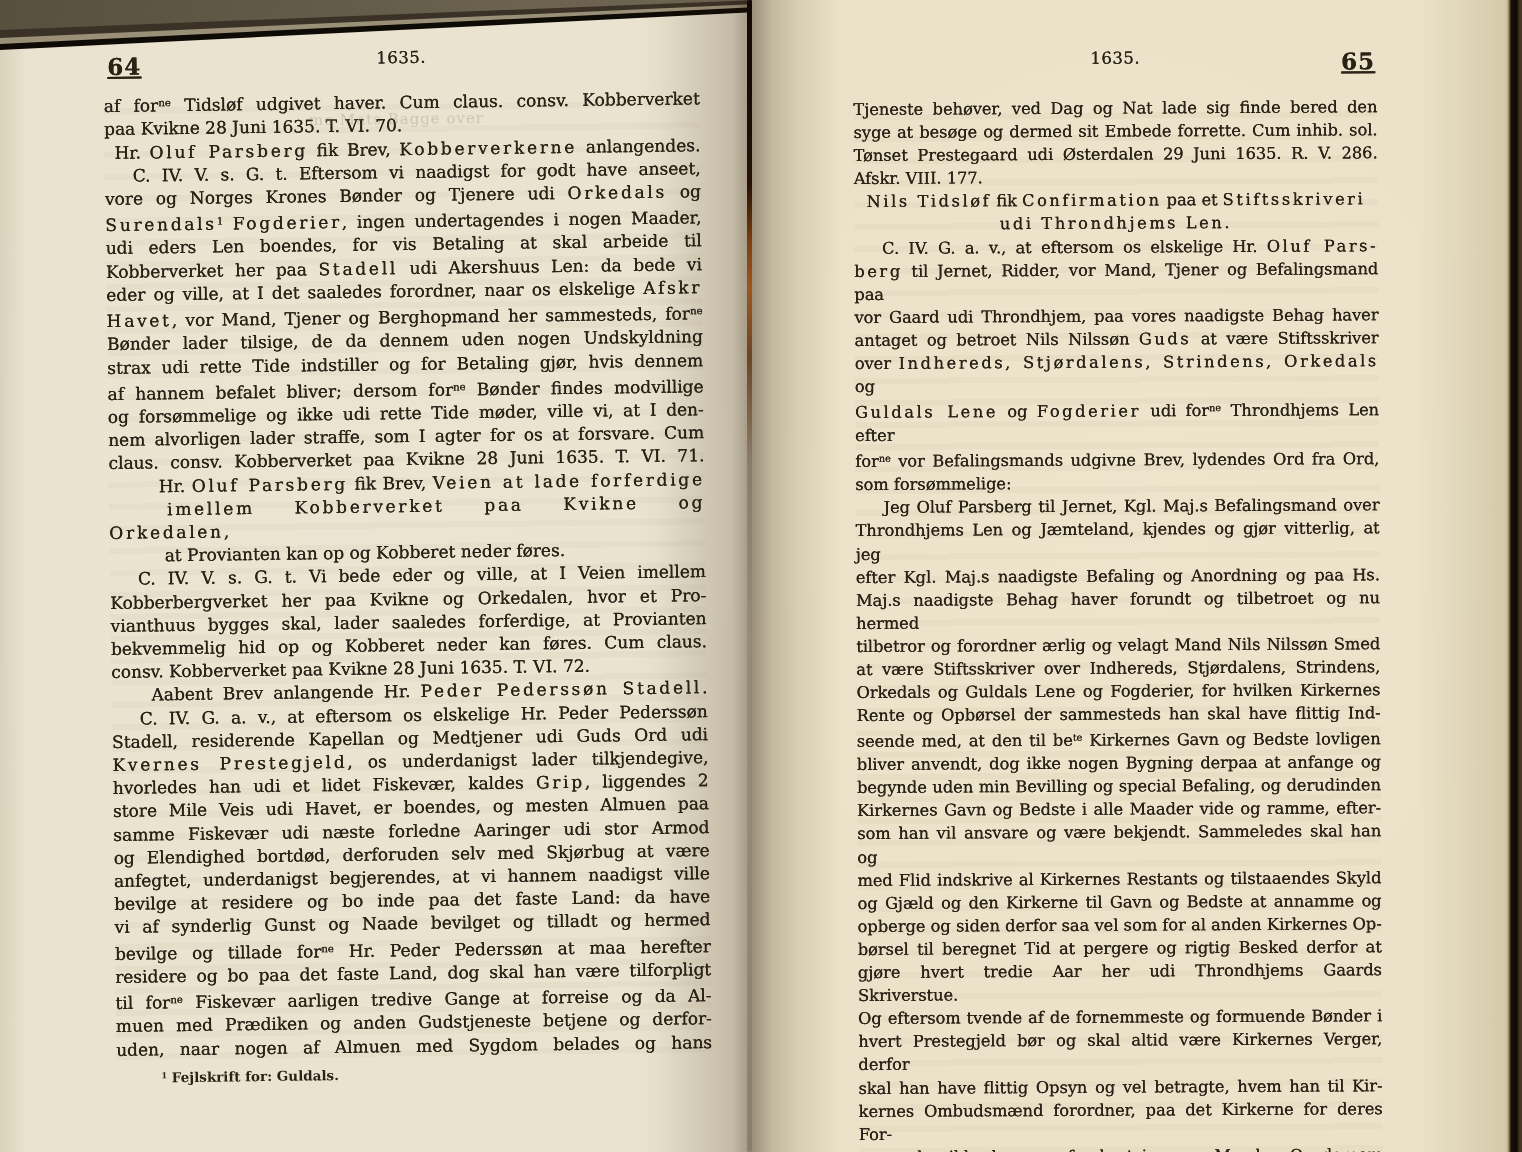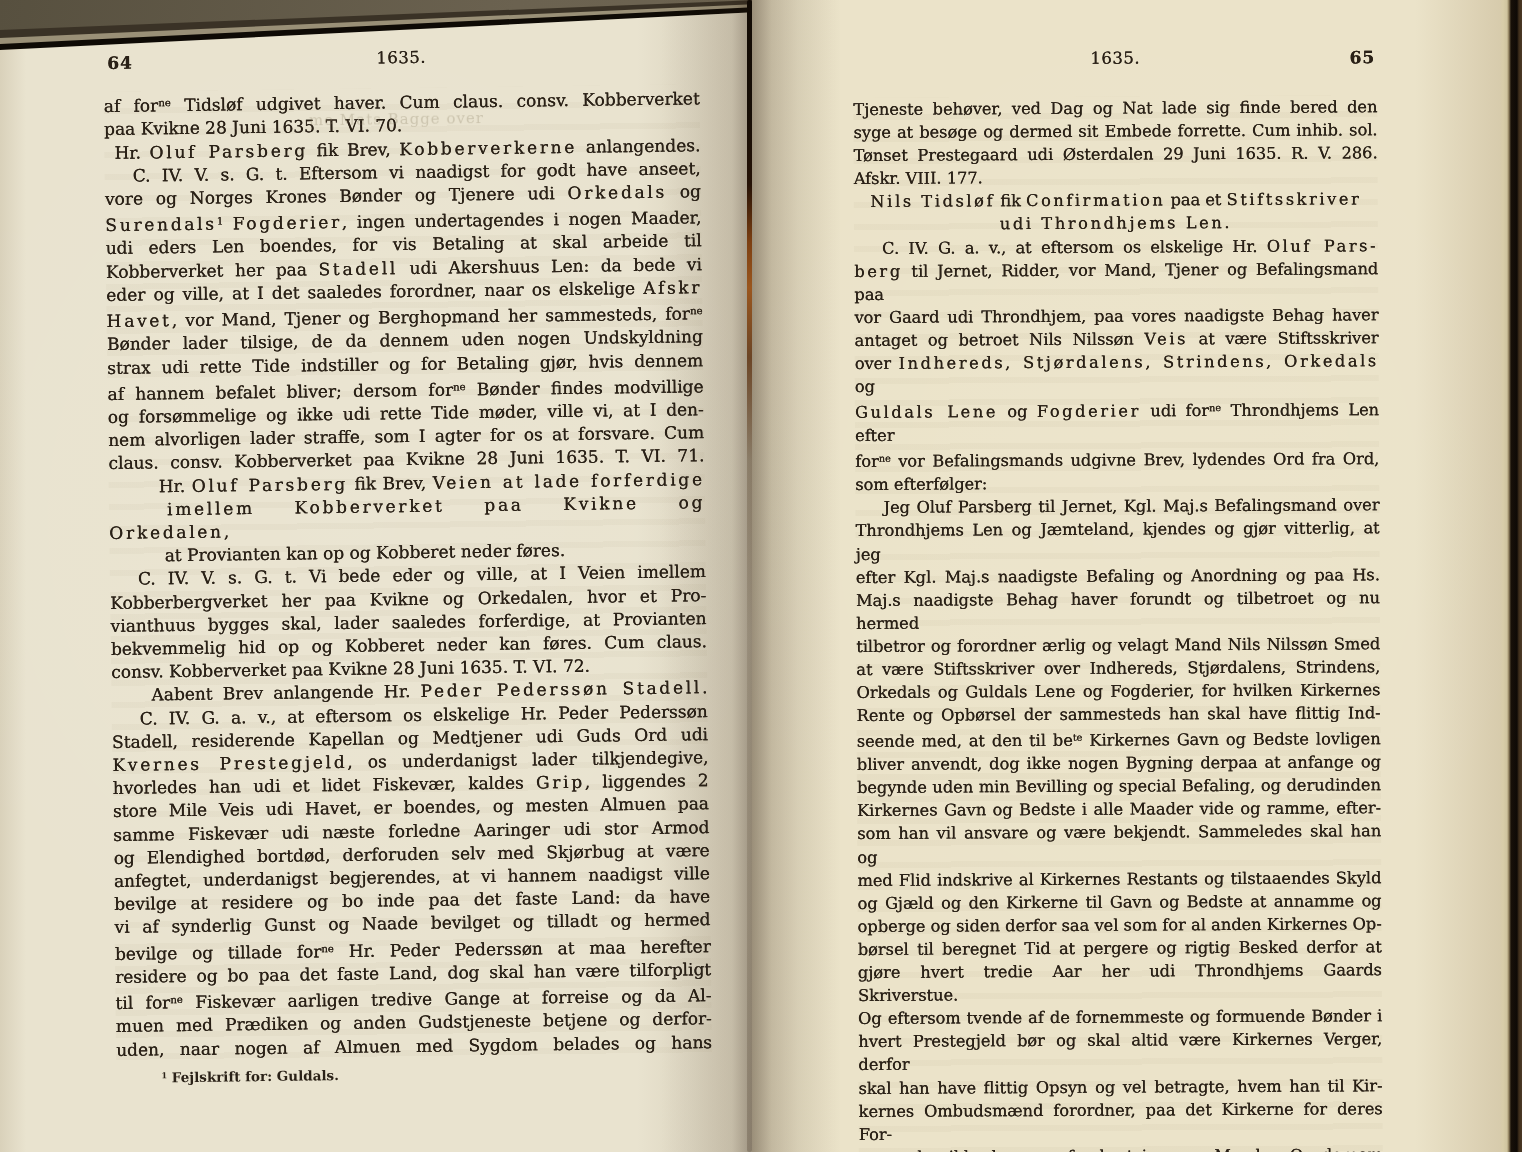--- a/index.html
+++ b/index.html
@@ -40,21 +40,21 @@
   .col{position:absolute;color:#2a2117;text-shadow:.25px 0 currentColor;}
   .colL{left:103px;top:52px;width:596px;font-size:17px;
         transform:rotate(-0.75deg);transform-origin:0 0;}
   .colR{left:853px;top:50px;width:524px;font-size:16.2px;
         transform:rotate(-0.3deg);transform-origin:0 0;}
   .body{background:repeating-linear-gradient(180deg, rgba(0,0,0,0) 0 16px,
         rgba(140,125,90,0.05) 16px 22px);}
   .colL .body{margin-top:18px;}
   .colR .body{margin-top:26px;}
   .phead{position:relative;height:22px;font-size:16.5px;text-align:center;letter-spacing:.5px;}
-  .pnum{position:absolute;font-weight:bold;font-size:17px;letter-spacing:1px;}
+  .pnum{position:absolute;font-weight:bold;font-size:23px;letter-spacing:1px;text-decoration:underline;}
   .pnumL{left:4px;top:1px;}
   .pnumR{right:2px;top:0;}
   .line{line-height:23.2px;text-align:justify;text-align-last:justify;white-space:normal;}
   .colR .line{line-height:23.1px;}
   .line.noj{text-align-last:left;}
   .line.ctr{text-align:center;text-align-last:center;}
   .sp{letter-spacing:.16em;}
   .sup{font-size:.6em;vertical-align:.5em;letter-spacing:0;}
   .footnote{margin-top:5px;font-size:13.5px;font-weight:bold;text-shadow:none;}
   .footnote .line{text-align:left;text-align-last:left;line-height:18px;}
@@ -130,30 +130,30 @@
   <div class="col colR">
     <div class="phead">
       <span class="rhead">1635.</span>
       <span class="pnum pnumR">65</span>
     </div>
     <div class="body">
         <div class="line"><span>Tjeneste behøver, ved Dag og Nat lade sig finde bered den</span></div>
         <div class="line"><span>syge at besøge og dermed sit Embede forrette.  Cum inhib. sol.</span></div>
         <div class="line"><span>Tønset Prestegaard udi Østerdalen 29 Juni 1635.  R. V. 286.</span></div>
         <div class="line noj"><span>Afskr. VIII. 177.</span></div>
-        <div class="line ctr"><span class="sp">Nils Tidsløf</span><span> fik </span><span class="sp">Confirmation</span><span> paa et </span><span class="sp">Stiftsskriver</span></div>
+        <div class="line ctr"><span class="sp">Nils Tidsløf</span><span> fik </span><span class="sp">Confirmation</span><span> paa et </span><span class="sp">Stiftsskriveri</span></div>
         <div class="line ctr"><span class="sp">udi Throndhjems Len.</span></div>
         <div class="line" style="text-indent: 28px;"><span>C. IV. G. a. v., at eftersom os elskelige Hr. </span><span class="sp">Oluf Pars-</span></div>
         <div class="line"><span class="sp">berg</span><span> til Jernet, Ridder, vor Mand, Tjener og Befalingsmand paa</span></div>
         <div class="line"><span>vor Gaard udi Throndhjem, paa vores naadigste Behag haver</span></div>
-        <div class="line"><span>antaget og betroet Nils Nilssøn </span><span class="sp">Veis</span><span> at være Stiftsskriver</span></div>
+        <div class="line"><span>antaget og betroet Nils Nilssøn </span><span class="sp">Guds</span><span> at være Stiftsskriver</span></div>
         <div class="line"><span>over </span><span class="sp">Indhereds, Stjørdalens, Strindens, Orkedals</span><span> og</span></div>
         <div class="line"><span class="sp">Guldals Lene</span><span> og </span><span class="sp">Fogderier</span><span> udi for</span><span class="sup">ne</span><span> Throndhjems Len efter</span></div>
         <div class="line"><span>for</span><span class="sup">ne</span><span> vor Befalingsmands udgivne Brev, lydendes Ord fra Ord,</span></div>
-        <div class="line noj"><span>som efterfølger:</span></div>
+        <div class="line noj"><span>som forsømmelige:</span></div>
         <div class="line" style="text-indent: 28px;"><span>Jeg Oluf Parsberg til Jernet, Kgl. Maj.s Befalingsmand over</span></div>
         <div class="line"><span>Throndhjems Len og Jæmteland, kjendes og gjør vitterlig, at jeg</span></div>
         <div class="line"><span>efter Kgl. Maj.s naadigste Befaling og Anordning og paa Hs.</span></div>
         <div class="line"><span>Maj.s naadigste Behag haver forundt og tilbetroet og nu hermed</span></div>
         <div class="line"><span>tilbetror og forordner ærlig og velagt Mand Nils Nilssøn Smed</span></div>
         <div class="line"><span>at være Stiftsskriver over Indhereds, Stjørdalens, Strindens,</span></div>
         <div class="line"><span>Orkedals og Guldals Lene og Fogderier, for hvilken Kirkernes</span></div>
         <div class="line"><span>Rente og Opbørsel der sammesteds han skal have flittig Ind-</span></div>
         <div class="line"><span>seende med, at den til be</span><span class="sup">te</span><span> Kirkernes Gavn og Bedste lovligen</span></div>
         <div class="line"><span>bliver anvendt, dog ikke nogen Bygning derpaa at anfange og</span></div>

